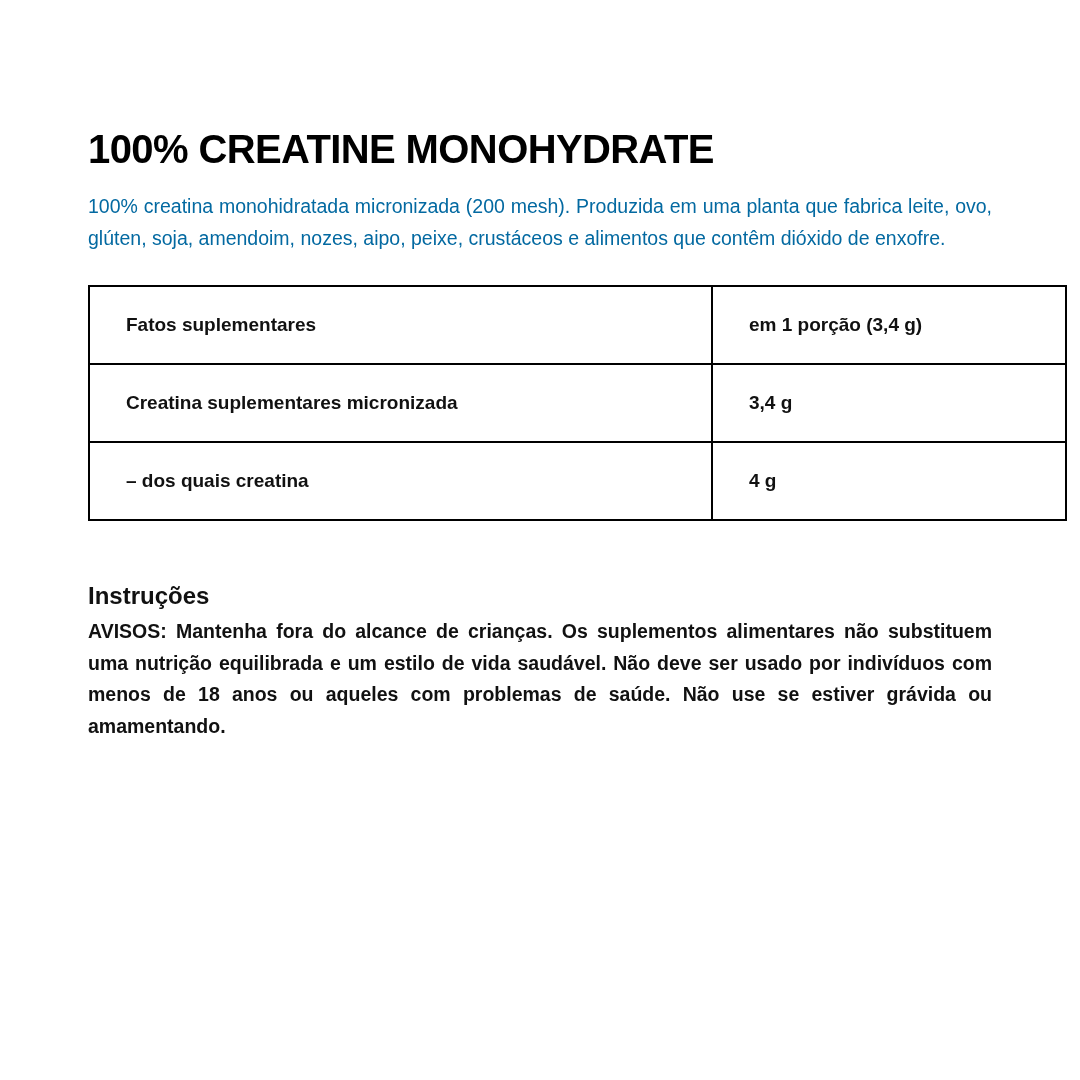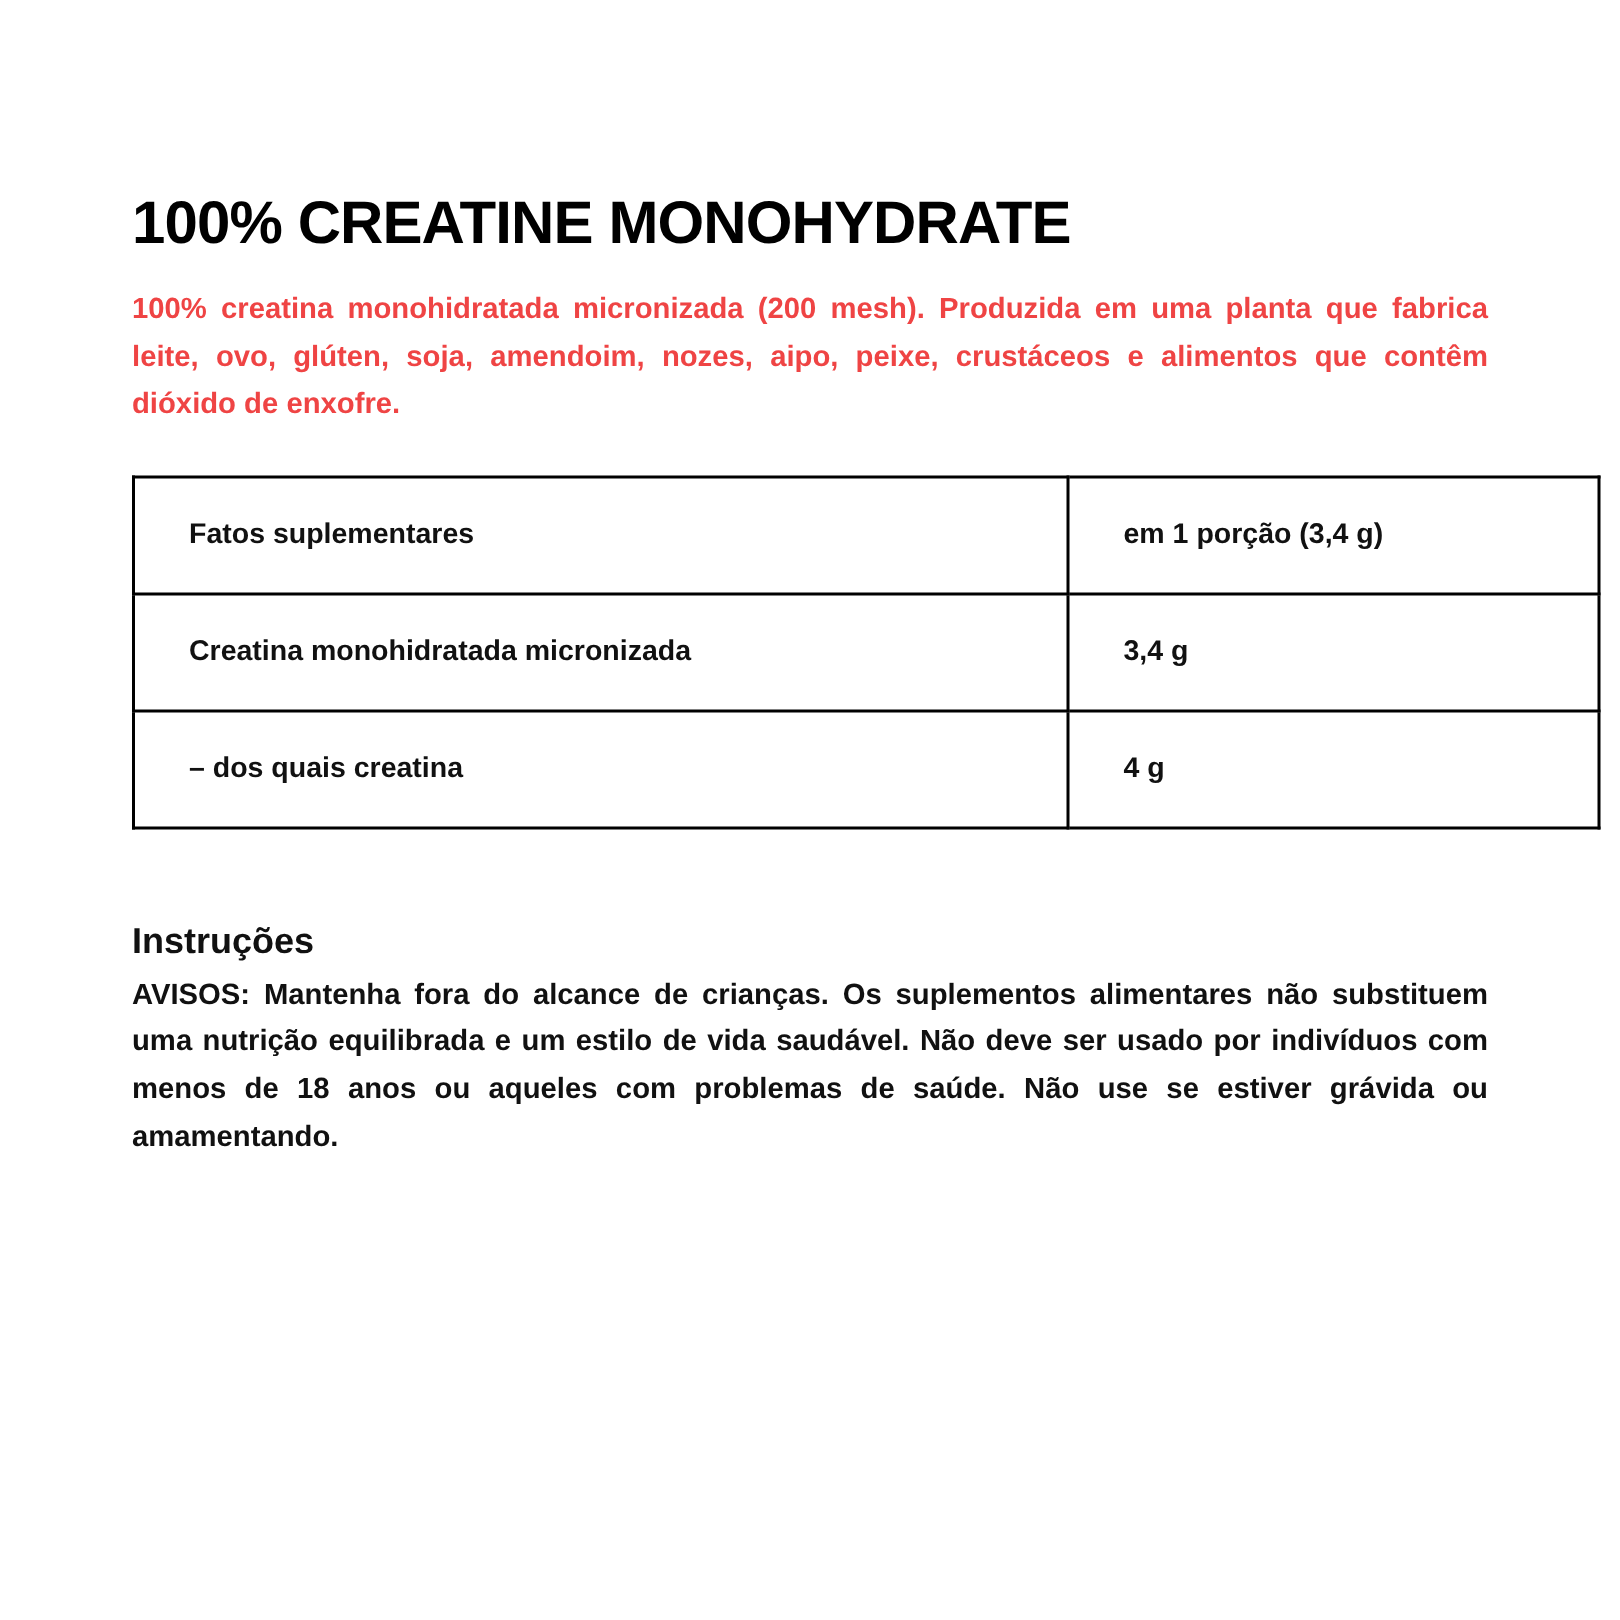--- a/index.html
+++ b/index.html
@@ -38,25 +38,25 @@
     letter-spacing: -0.6px;
     line-height: 1.08;
     margin: 0 0 20px 0;
     color: #000000;
     white-space: nowrap;
   }
 
   
   .description {
     font-size: 19.5px;
-    font-weight: 700;
+    font-weight: 400;
     line-height: 1.62;
     text-align: justify;
     text-align-last: left;
-    color: #ef4444;
+    color: #0369a1;
     margin: 0;
     -webkit-hyphens: none;
     hyphens: none;
   }
 
   
   .facts-table-wrap {
     margin-top: 31px;
   }
   .facts-table {
@@ -123,21 +123,21 @@
     <p class="description">100% creatina monohidratada micronizada (200 mesh). Produzida em uma planta que fabrica leite, ovo, glúten, soja, amendoim, nozes, aipo, peixe, crustáceos e alimentos que contêm dióxido de enxofre.</p>
 
     <div class="facts-table-wrap">
       <table class="facts-table">
         <tbody>
           <tr class="body-row">
             <td class="col-name">Fatos suplementares</td>
             <td class="col-value">em 1 porção (3,4 g)</td>
           </tr>
           <tr class="body-row">
-            <td class="col-name">Creatina monohidratada micronizada</td>
+            <td class="col-name">Creatina suplementares micronizada</td>
             <td class="col-value">3,4 g</td>
           </tr>
           <tr class="body-row">
             <td class="col-name">– dos quais creatina</td>
             <td class="col-value">4 g</td>
           </tr>
         </tbody>
       </table>
     </div>
 

